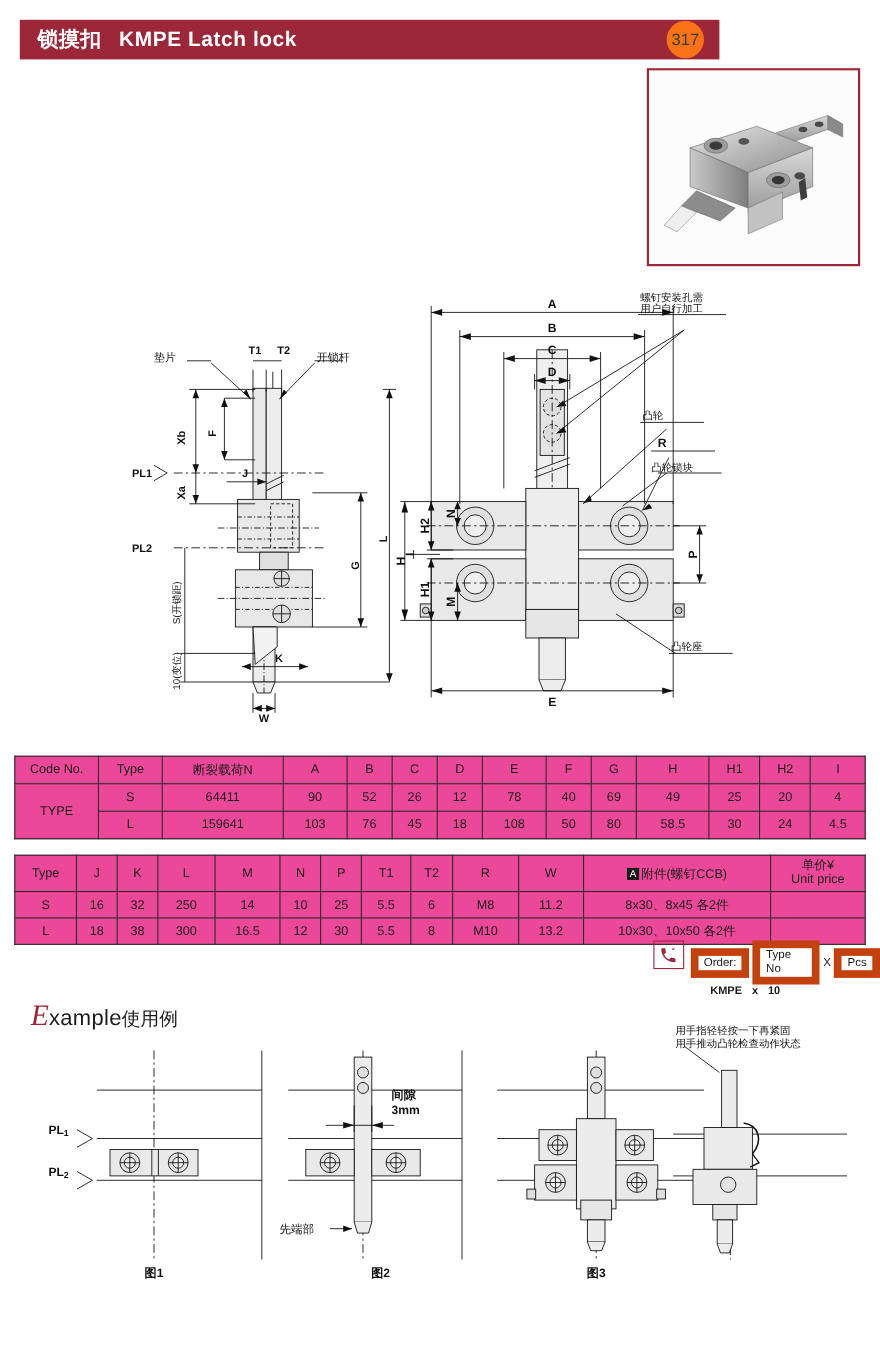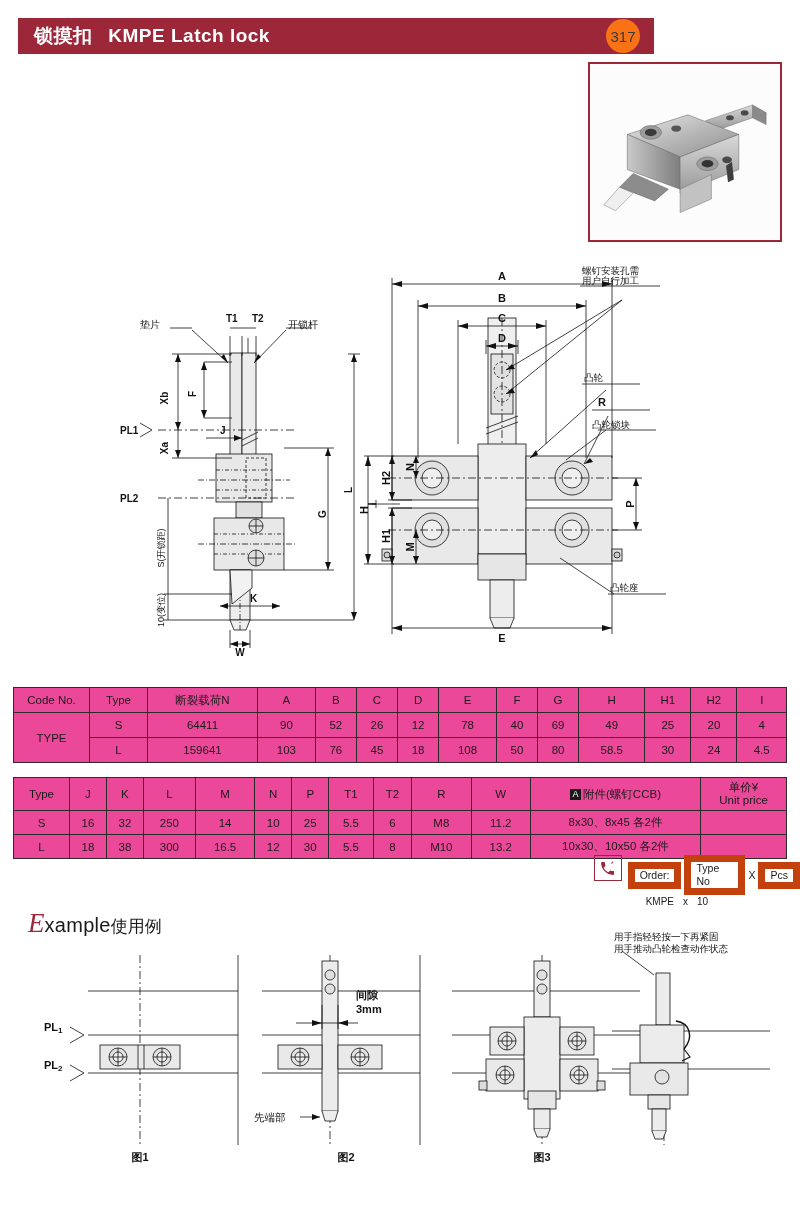--- a/index.html
+++ b/index.html
@@ -106,21 +106,21 @@
   .phone-box {
     width: 28px; height: 26px;
     border: 1.5px solid #9c2739;
     display:flex; align-items:center; justify-content:center;
     color:#9c2739;
     font-size: 16px;
   }
   .order-lines { font-size: 10.5px; line-height: 1.25; }
   .order-row1 { display:flex; align-items:center; gap:3px; }
   .ob { border:7px solid #c2410c; padding:0 5px; }
-  .order-row2 { display:flex; gap:9px; padding-left:18px; margin-top:1px; font-size:10px; }
+  .order-row2 { display:flex; gap:9px; padding-left:18px; margin-top:1px; font-size:10px;font-weight:bold; }
 
   
   .example-head {
     position:absolute; left: 28px; top: 908px;
     font-size: 20px;
   }
   .example-head .e {
     color:#9c2739; font-style: italic; font-size: 27px;
     font-family: "Liberation Serif", serif;
   }

